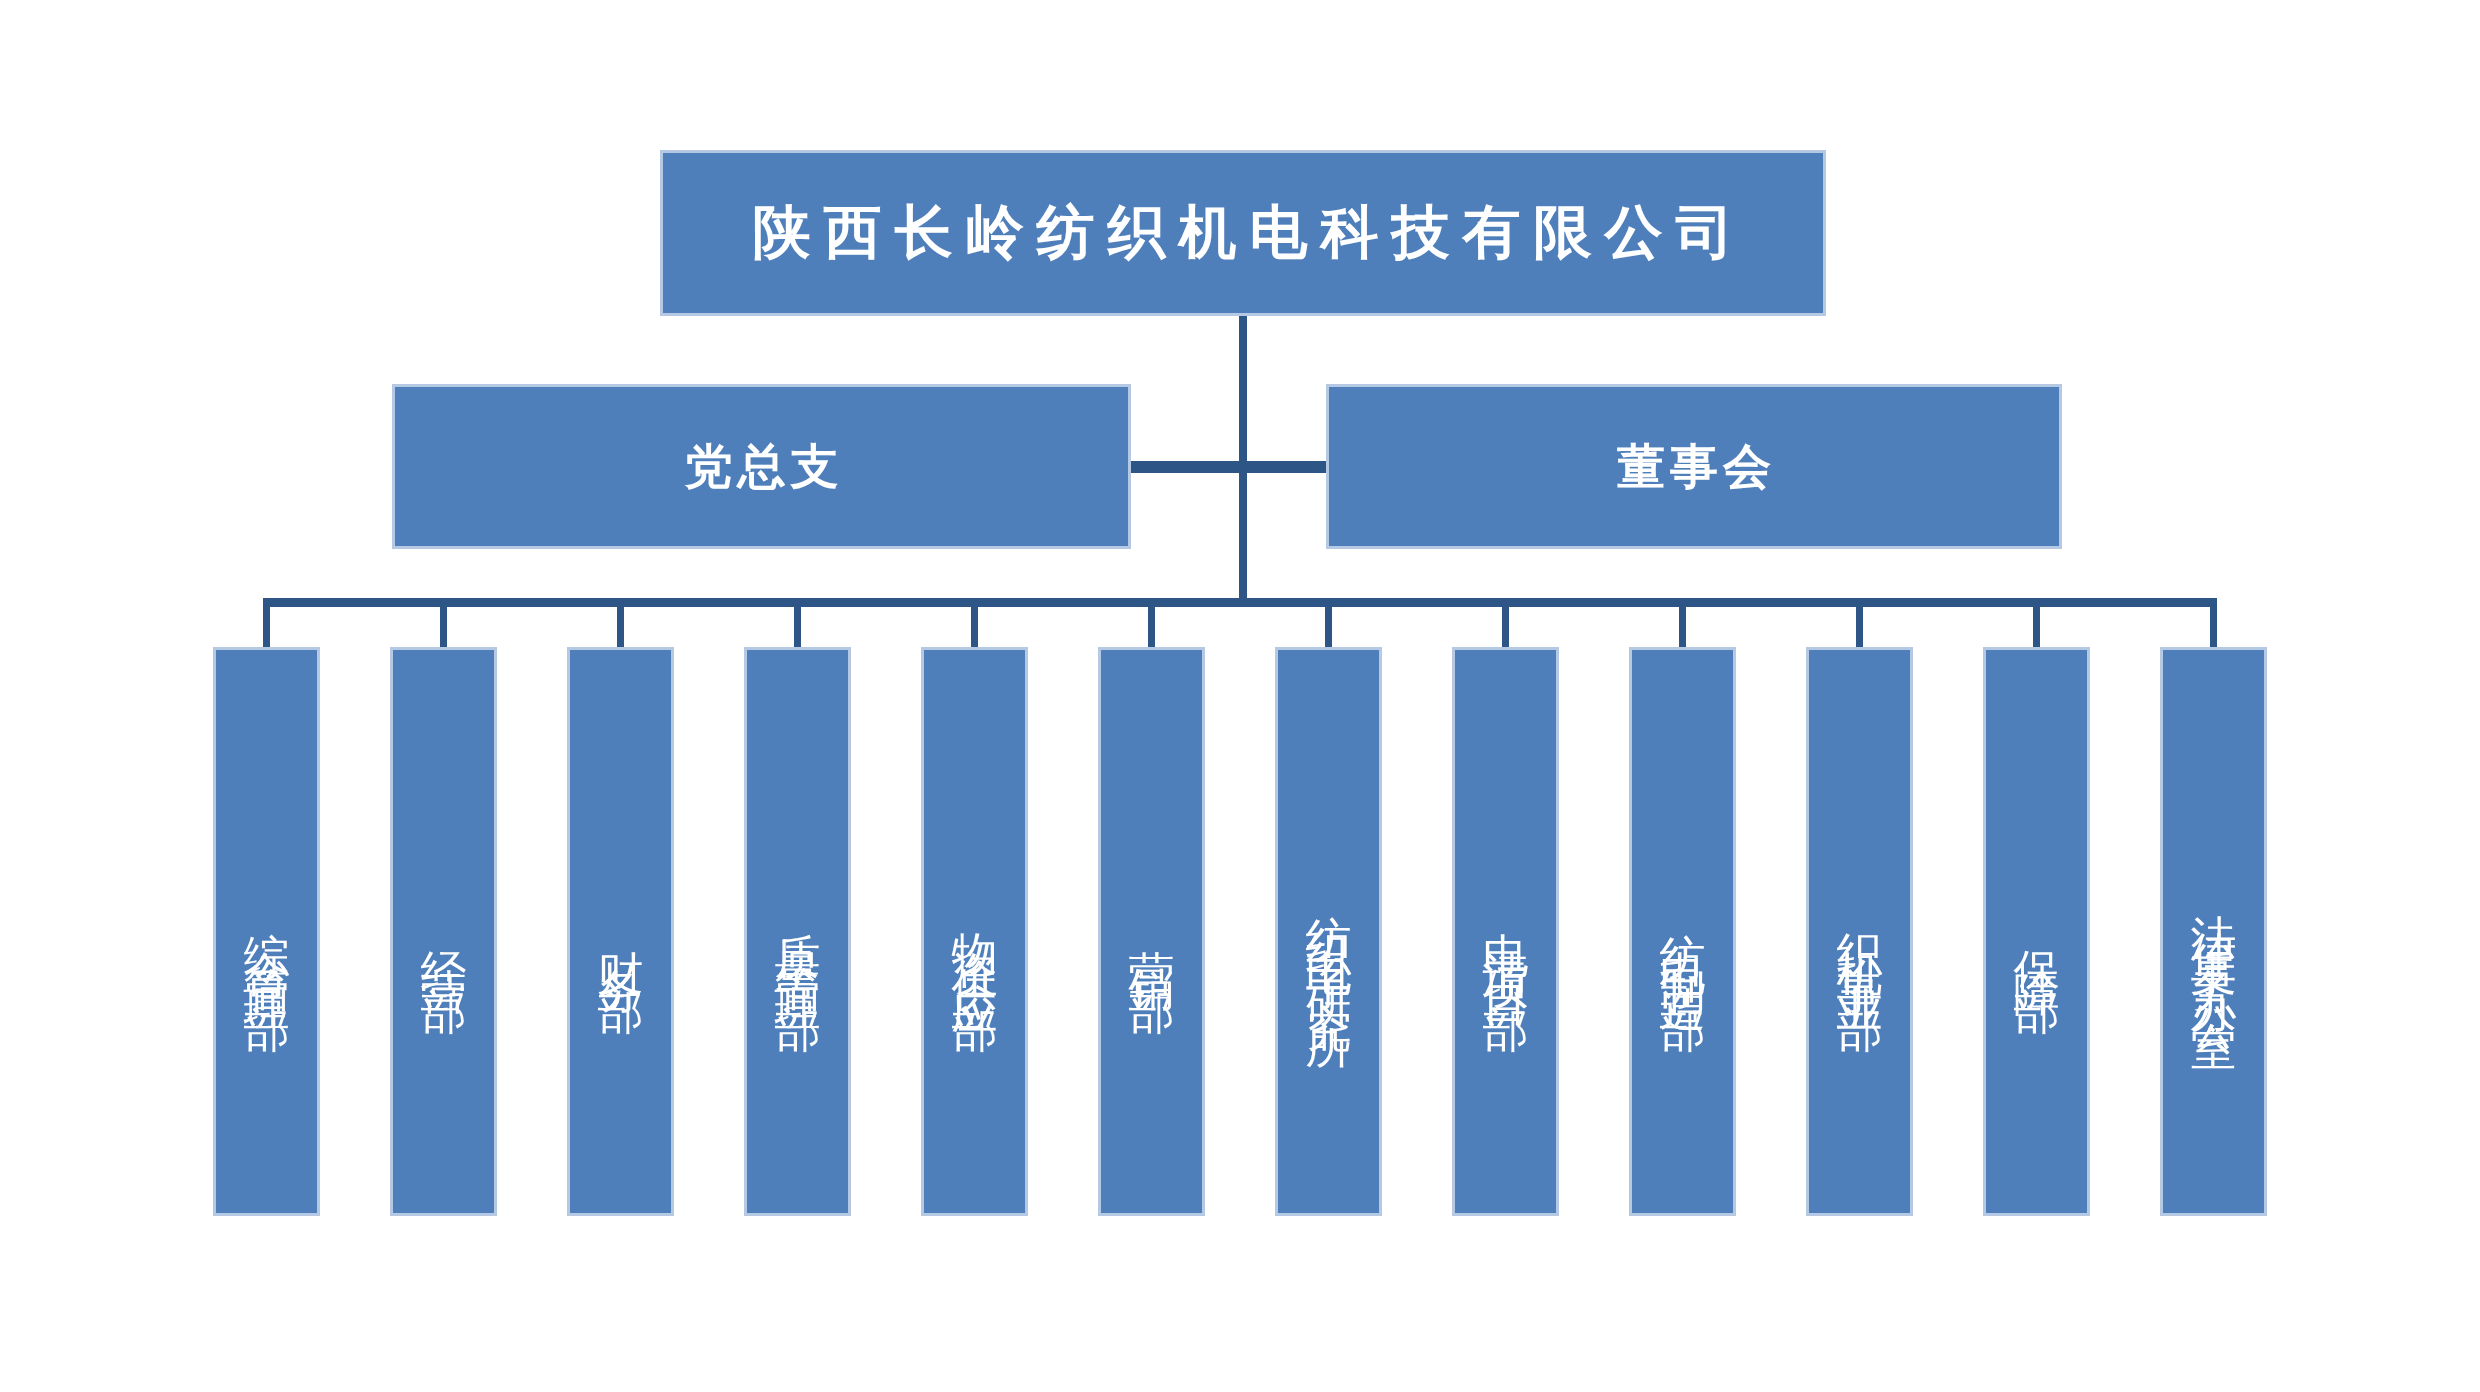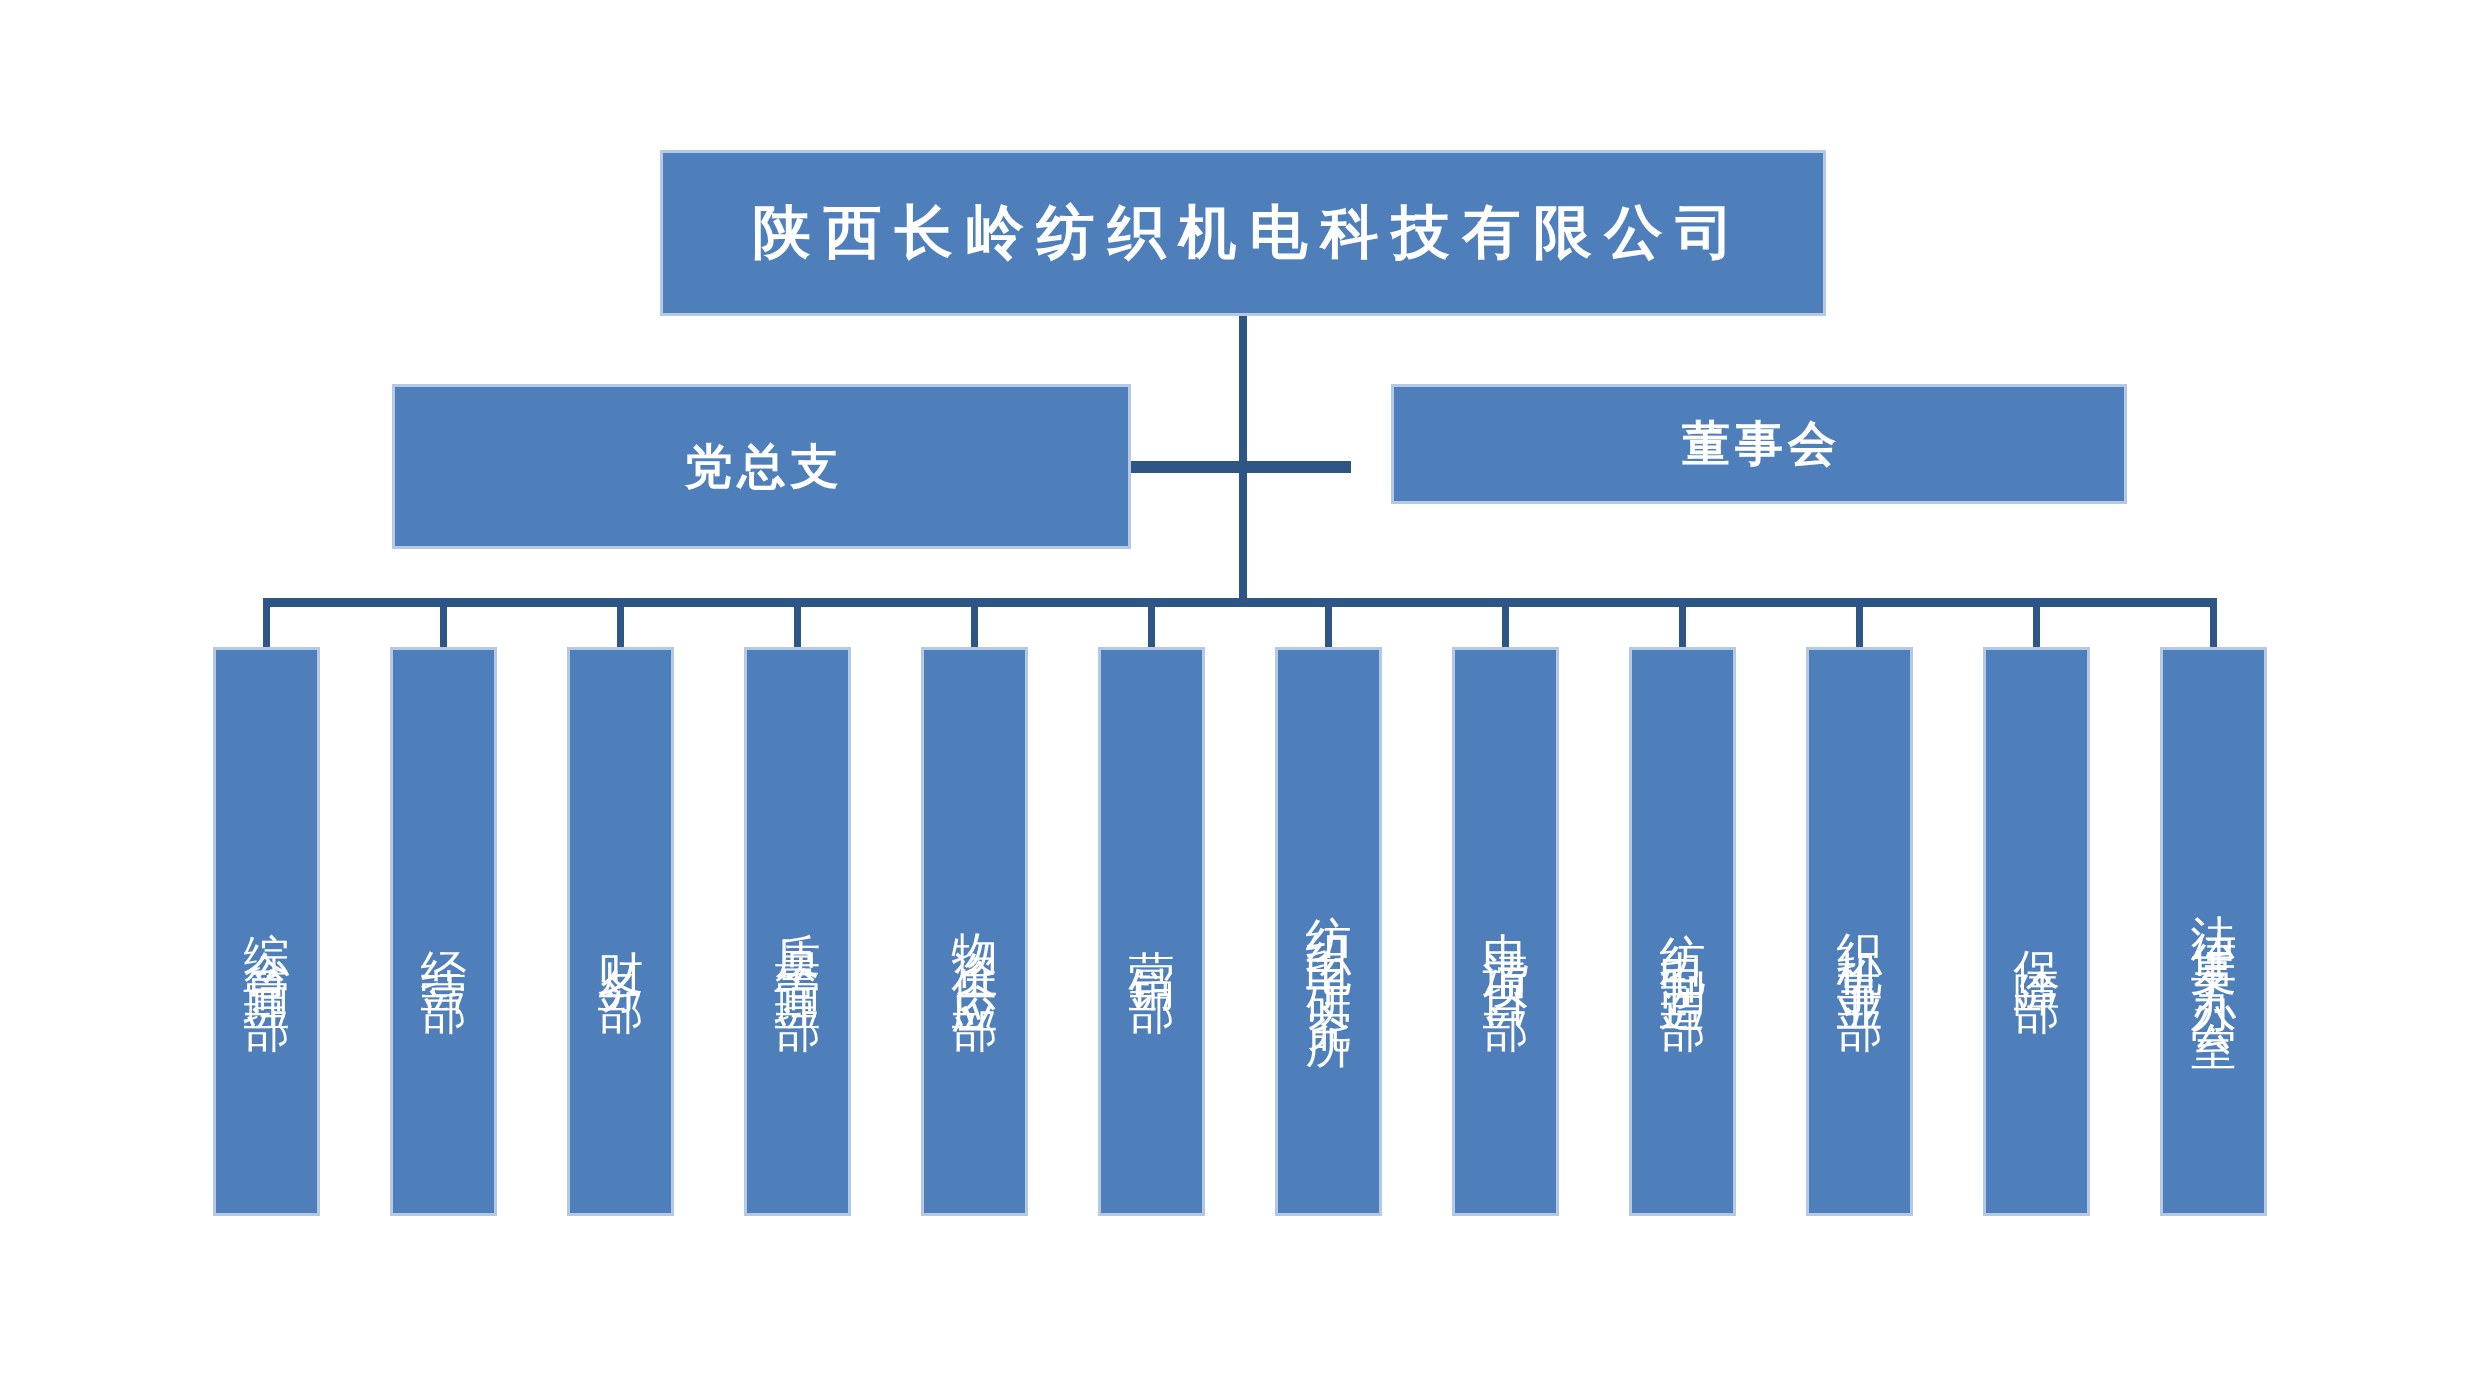--- a/index.html
+++ b/index.html
@@ -55,21 +55,21 @@
     font-size: 58px;
     font-weight: bold;
     letter-spacing: 13px;
     white-space: nowrap;
     text-indent: 13px; 
   }
   .party-box {
     left: 392px; top: 384px; width: 739px; height: 165px;
   }
   .board-box {
-    left: 1391px; top: 384px; width: 736px; height: 120px;
+    left: 1326px; top: 384px; width: 736px; height: 165px;
   }
   .l2-label {
     font-size: 48px;
     font-weight: bold;
     letter-spacing: 5px;
     white-space: nowrap;
     text-indent: 5px;
   }
   .dept {
     position: absolute;

